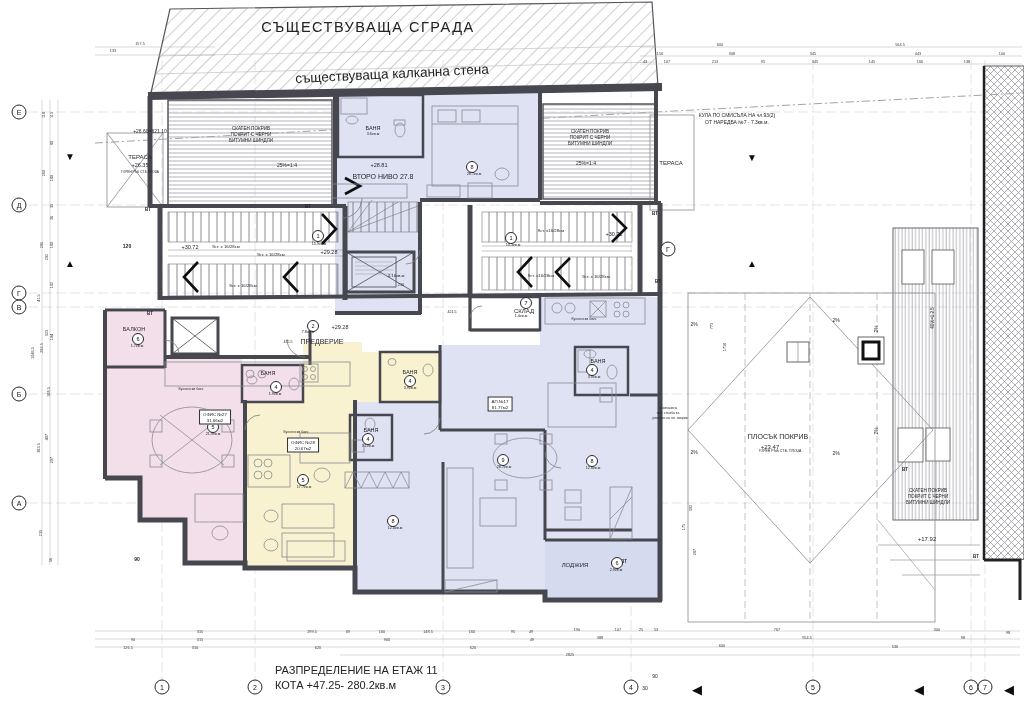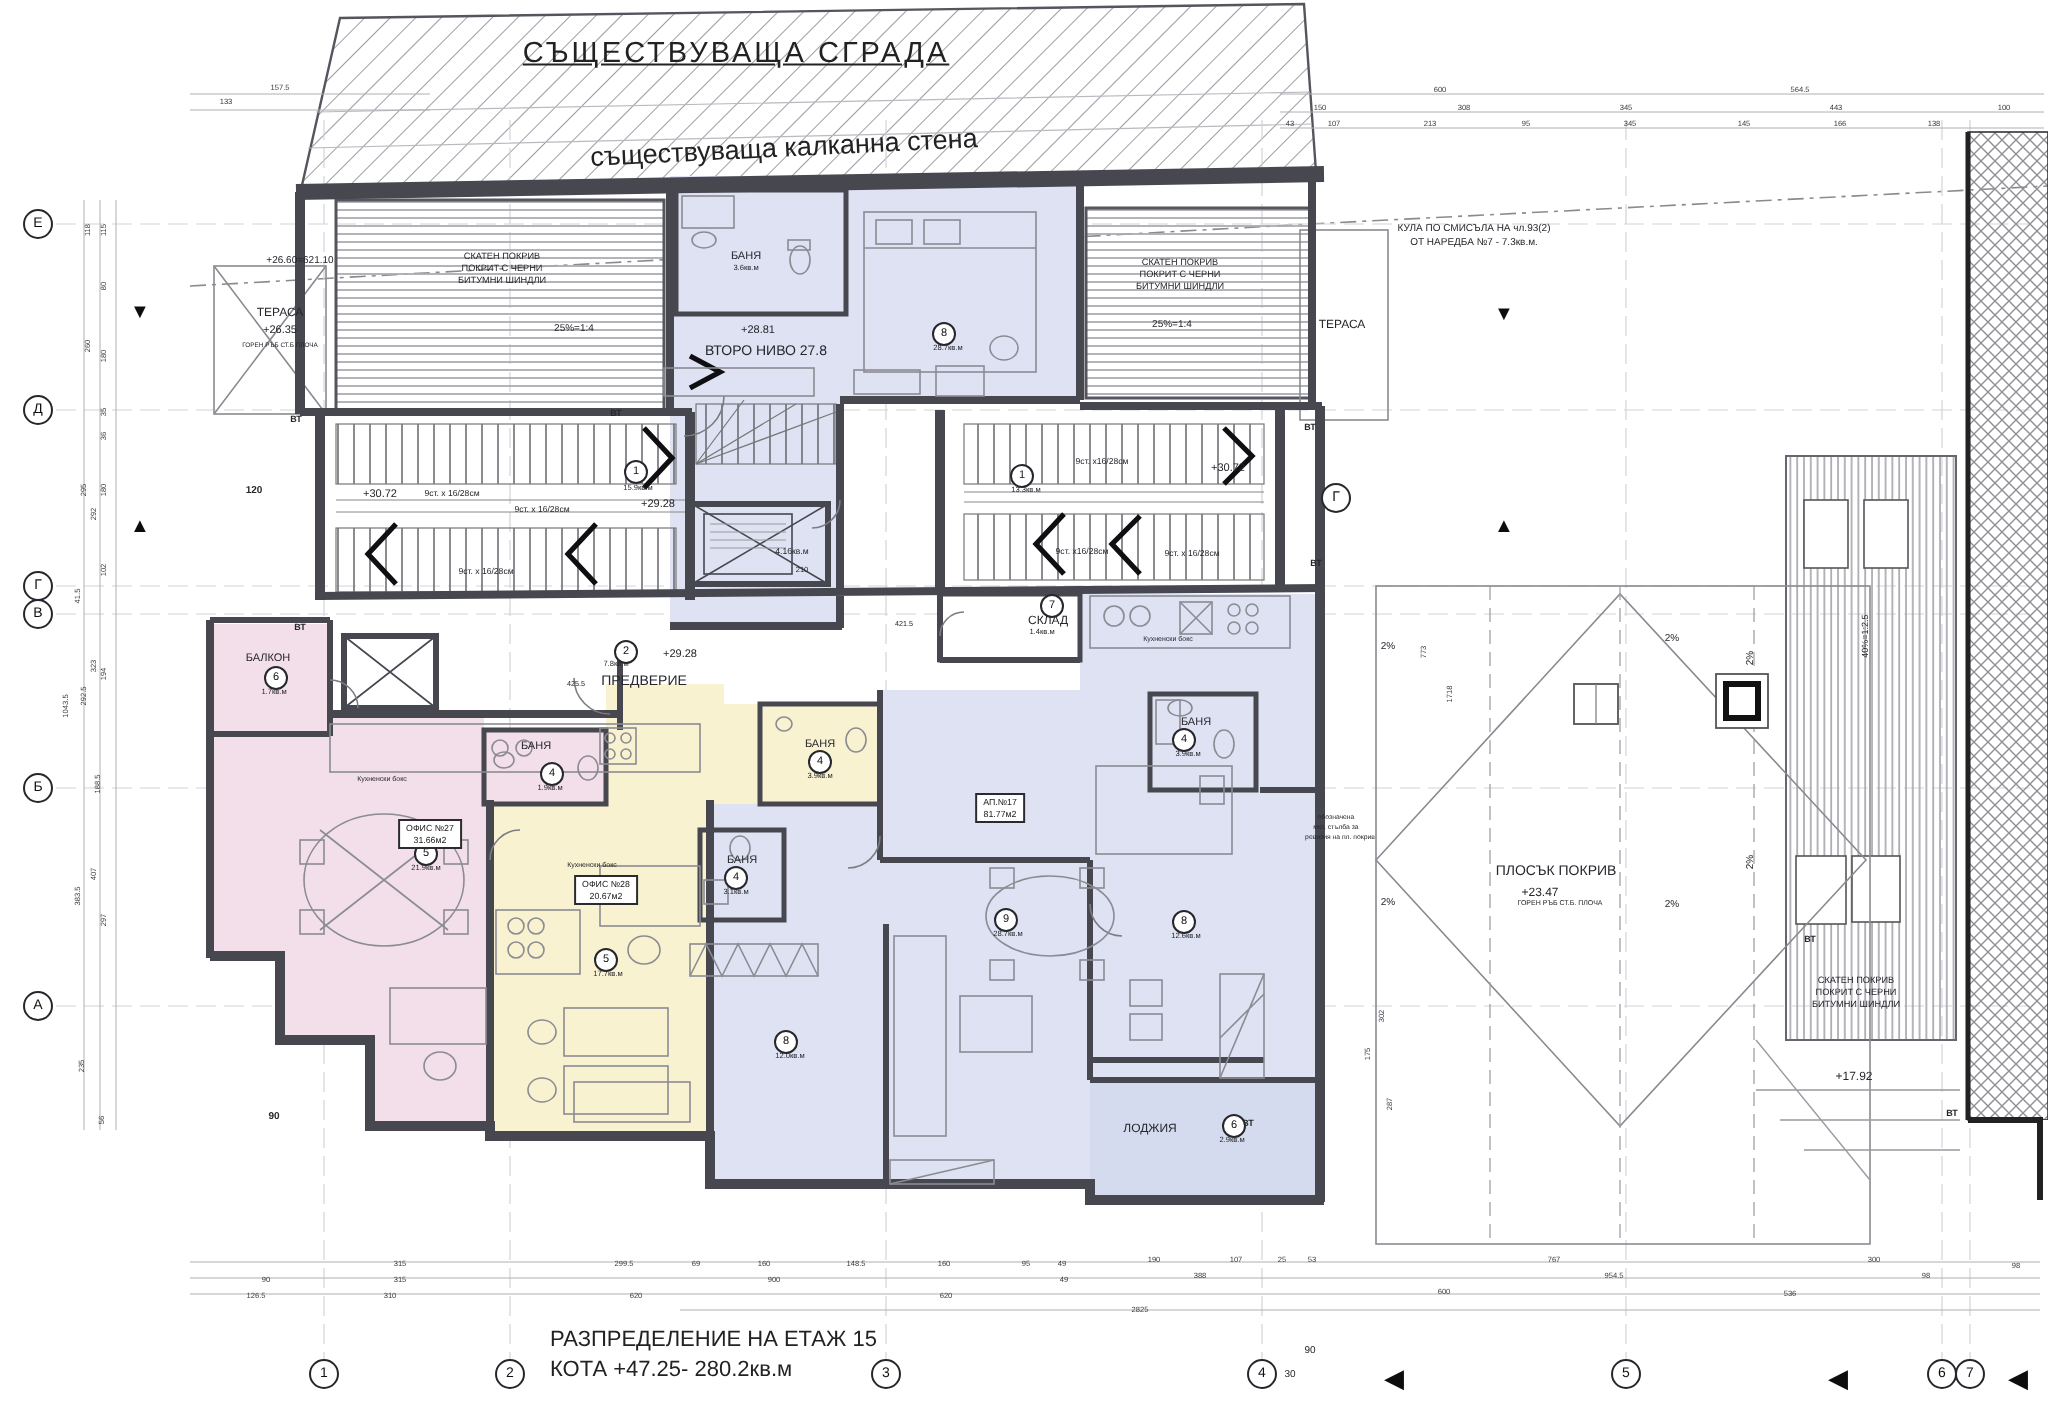--- a/index.html
+++ b/index.html
@@ -231,23 +231,23 @@
     <ellipse cx="392" cy="362" rx="4" ry="3.5"></ellipse>
     <ellipse cx="370" cy="424" rx="5" ry="6"></ellipse>
     <rect x="352" y="440" width="12" height="12"></rect>
     <ellipse cx="590" cy="354" rx="6" ry="4"></ellipse>
     <ellipse cx="612" cy="372" rx="5" ry="7"></ellipse>
     <rect x="578" y="350" width="12" height="22"></rect>
   </g>
 </svg>
 
 <div id="labels">
-  <div class="fixedlb" style="left:368px;top:27px;transform:translate(-50%,-50%);font-size:14.5px;letter-spacing:1.5px;text-decoration:underline;">СЪЩЕСТВУВАЩА СГРАДА</div>
+  <div class="fixedlb" style="left:368px;top:27px;transform:translate(-50%,-50%);font-size:14.5px;letter-spacing:1.5px;">СЪЩЕСТВУВАЩА СГРАДА</div>
   <div class="fixedlb" style="left:392px;top:74px;transform:translate(-50%,-50%) rotate(-2.8deg);font-size:13.5px;">съществуваща калканна стена</div>
-  <div class="fixedlb" style="left:275px;top:665px;font-size:11px;">РАЗПРЕДЕЛЕНИЕ НА ЕТАЖ 15</div>
+  <div class="fixedlb" style="left:275px;top:665px;font-size:11px;">РАЗПРЕДЕЛЕНИЕ НА ЕТАЖ 11</div>
   <div class="fixedlb" style="left:275px;top:680px;font-size:11px;">КОТА +47.25- 280.2кв.м</div>
 <span class="lb" style="left: 737px; top: 115px; font-size: 5px; transform: translate(-50%, -50%);">КУЛА ПО СМИСЪЛА НА чл.93(2)</span>
       <span class="lb" style="left: 737px; top: 122px; font-size: 5px; transform: translate(-50%, -50%);">ОТ НАРЕДБА №7 - 7.3кв.м.</span>
       <span class="lb" style="left: 150px; top: 131px; font-size: 5px; transform: translate(-50%, -50%);">+26.60=621.10</span>
       <span class="lb" style="left: 140px; top: 157px; font-size: 6px; transform: translate(-50%, -50%);">ТЕРАСА</span>
       <span class="lb" style="left: 140px; top: 166px; font-size: 5.5px; transform: translate(-50%, -50%);">+26.35</span>
       <span class="lb" style="left: 140px; top: 173px; font-size: 3.2px; transform: translate(-50%, -50%);">ГОРЕН РЪБ СТ.Б ПЛОЧА</span>
       <span class="lb" style="left: 251px; top: 129px; font-size: 4.6px; transform: translate(-50%, -50%);">СКАТЕН ПОКРИВ</span>
       <span class="lb" style="left: 251px; top: 135px; font-size: 4.6px; transform: translate(-50%, -50%);">ПОКРИТ С ЧЕРНИ</span>
       <span class="lb" style="left: 251px; top: 141px; font-size: 4.6px; transform: translate(-50%, -50%);">БИТУМНИ ШИНДЛИ</span>

